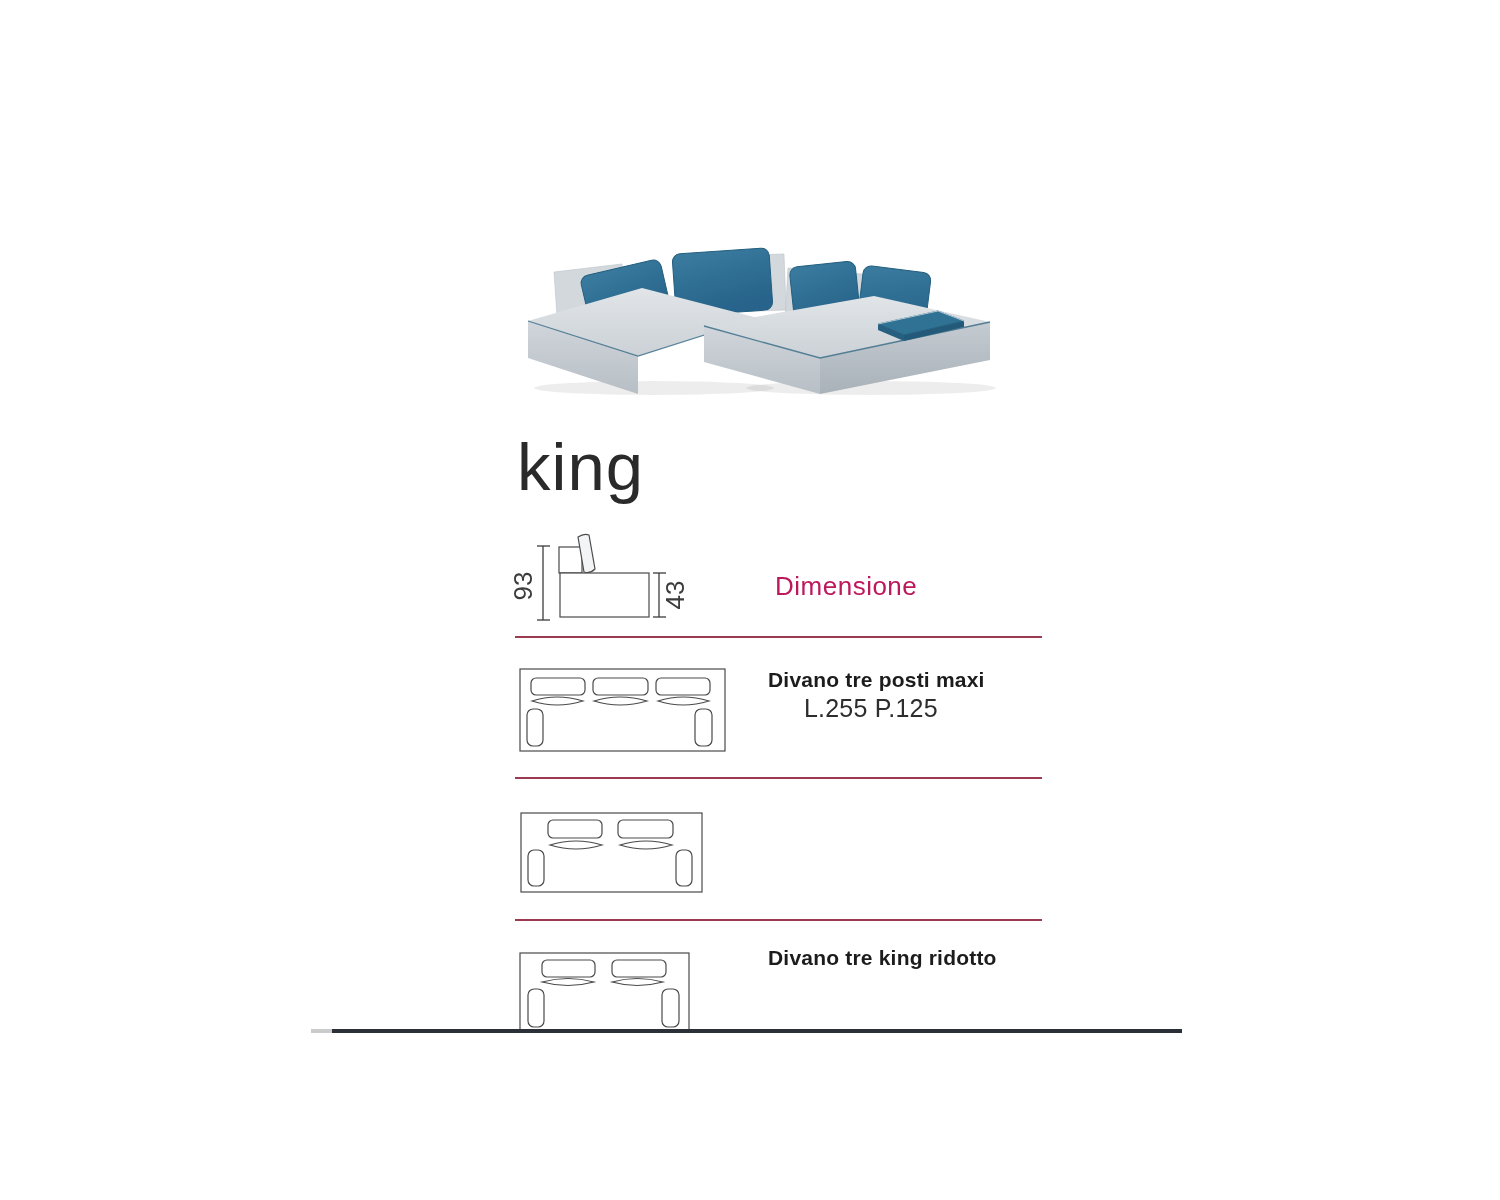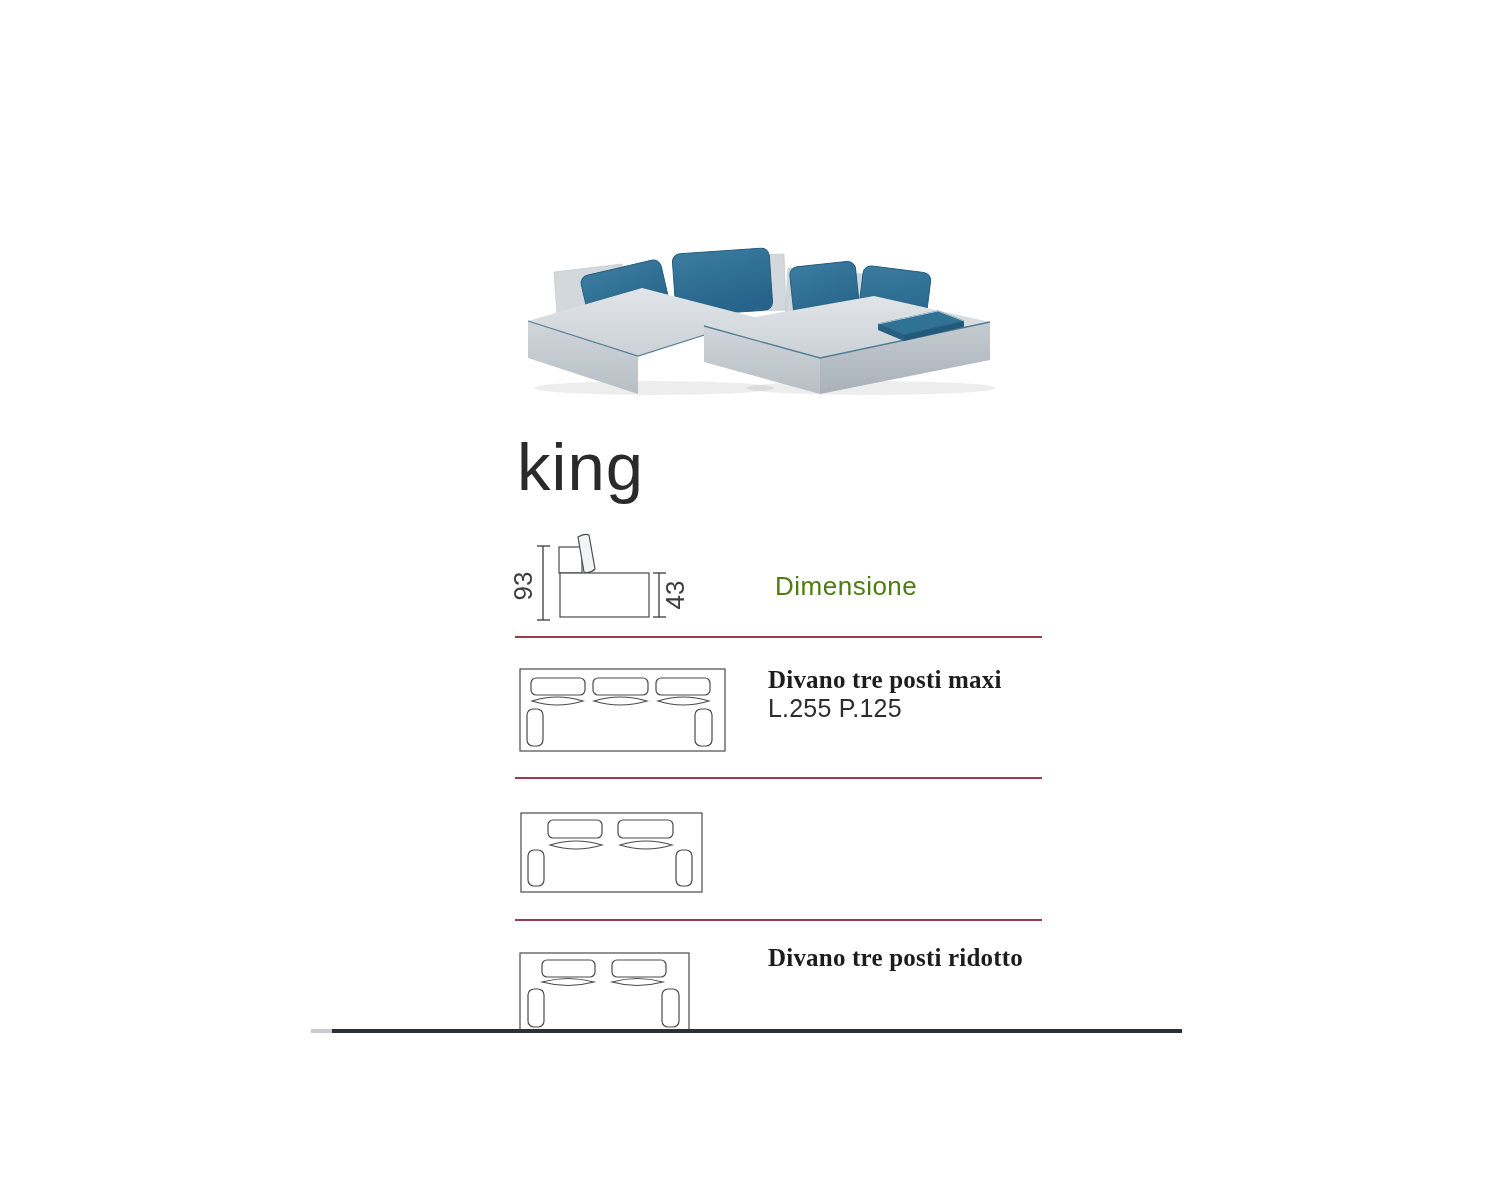--- a/index.html
+++ b/index.html
@@ -21,36 +21,36 @@
     left:517px; top:428px;
     font-size:67px; font-weight:300; letter-spacing:1px;
     color:#2a2a2a;
   }
 
   
   .dim-svg { left:505px; top:528px; width:200px; height:100px; }
   .dim-label {
     left:775px; top:571px;
     font-size:26px; font-weight:400; letter-spacing:0.5px;
-    color:#4d7c0f;
+    color:#be185d;
   }
 
   
   .divider {
     left:515px; width:527px; height:2px;
     background:var(--divider,#9c3a52);
   }
   .divider.d1 { top:636px; }
   .divider.d2 { top:777px; }
   .divider.d3 { top:919px; }
 
   
   .vrow-text { left:768px; line-height:29px; }
-  .vrow-text .vname { font-size:25px; font-weight:700; color:#1c1c1c; letter-spacing:0.2px;font-family:Liberation Serif, serif; }
-  .vrow-text .vsize { font-size:25px; font-weight:400; color:#2d2d2d; letter-spacing:0.2px; }
+  .vrow-text .vname { font-size:21px; font-weight:700; color:#1c1c1c; letter-spacing:0.2px; }
+  .vrow-text .vsize { font-size:25px; font-weight:400; color:#2d2d2d; letter-spacing:0.2px;margin-left:36px; }
   .t1 { top:665px; }
   .t2 { top:806px; }
   .t3 { top:943px; }
 
   .plan1 { left:519px; top:668px; width:208px; height:85px; }
   .plan2 { left:520px; top:812px; width:184px; height:82px; }
   .plan3 { left:519px; top:952px; width:172px; height:80px; }
 
   
   .baseline { left:311px; top:1029px; width:871px; height:4px; font-size:0; }
@@ -195,20 +195,20 @@
       <rect x="1" y="1" width="169" height="78" class="plan-stroke"></rect>
       <rect x="23" y="8" width="53" height="17" rx="5" class="plan-stroke"></rect>
       <rect x="93" y="8" width="54" height="17" rx="5" class="plan-stroke"></rect>
       <path d="M23,30 Q49,23 75,30 Q49,37 23,30 Z" class="plan-stroke"></path>
       <path d="M93,30 Q118,23 144,30 Q118,37 93,30 Z" class="plan-stroke"></path>
       <rect x="9" y="37" width="16" height="38" rx="6" class="plan-stroke"></rect>
       <rect x="143" y="37" width="17" height="38" rx="6" class="plan-stroke"></rect>
     </svg>
   </div>
   <div class="abs vrow-text t3">
-    <div class="vname">Divano tre posti ridotto</div>
+    <div class="vname">Divano tre king ridotto</div>
   </div>
 
   <div class="abs baseline">
     <span class="tip"></span><span class="main"></span>
   </div>
 
 </div>
 
 </body></html>

